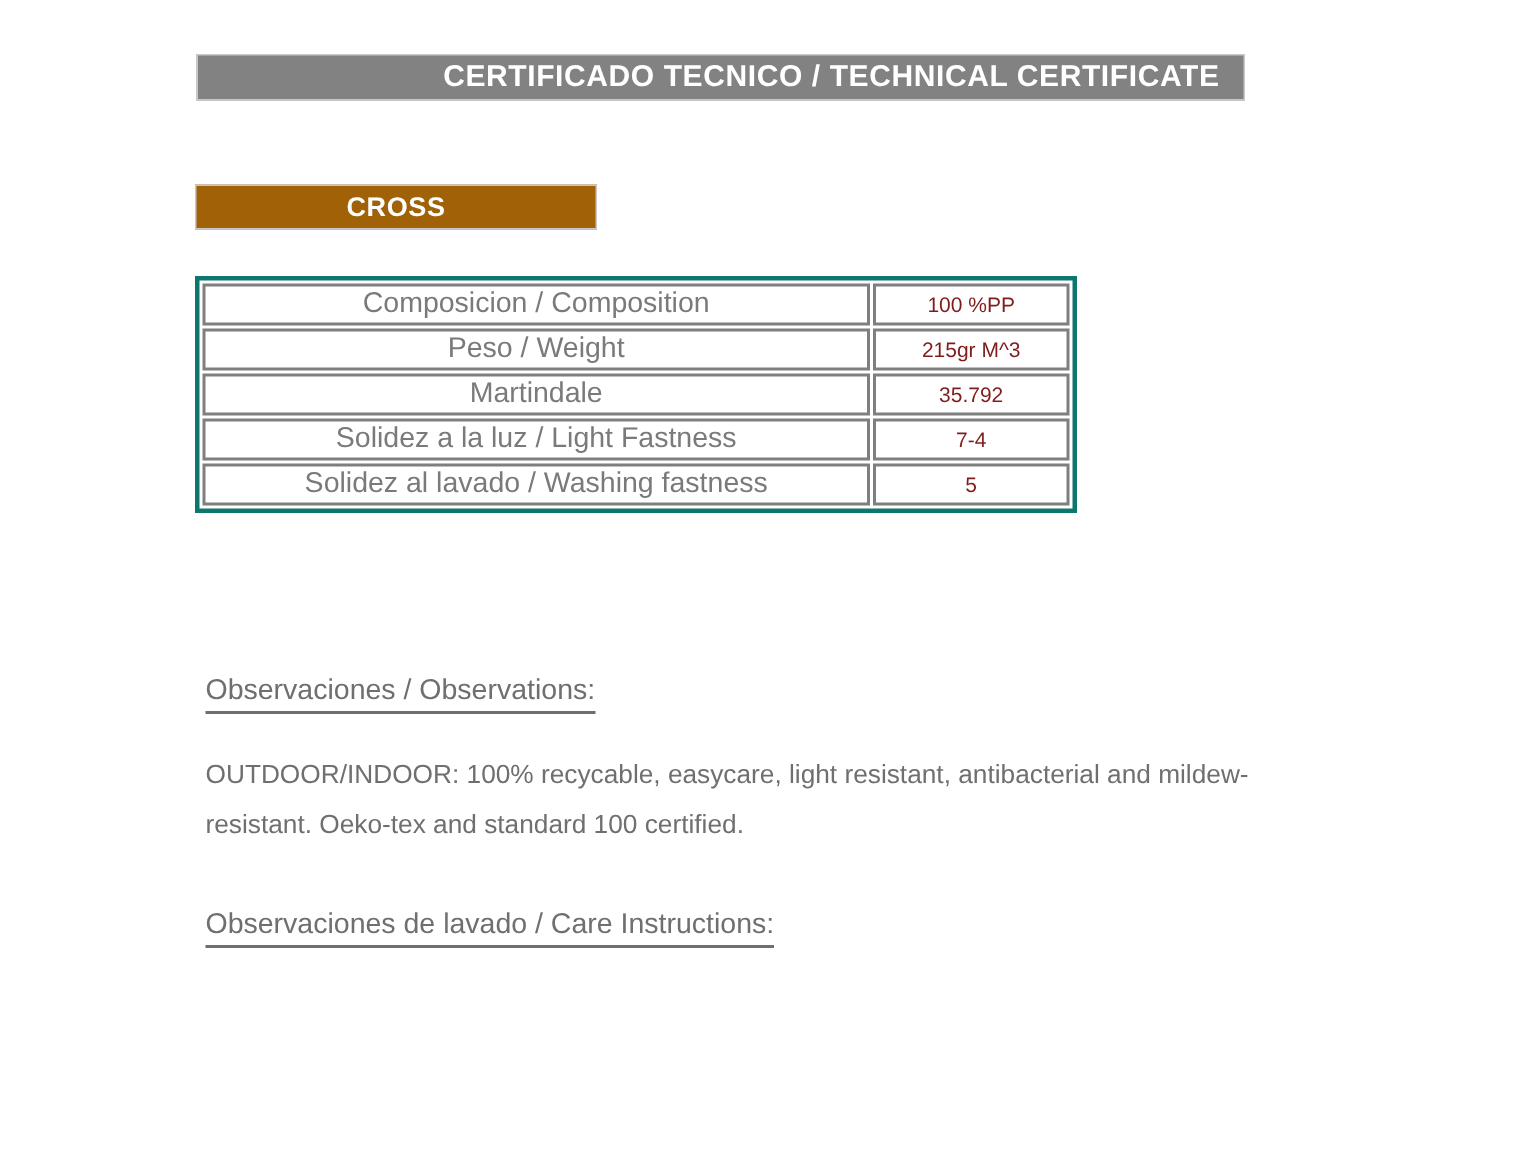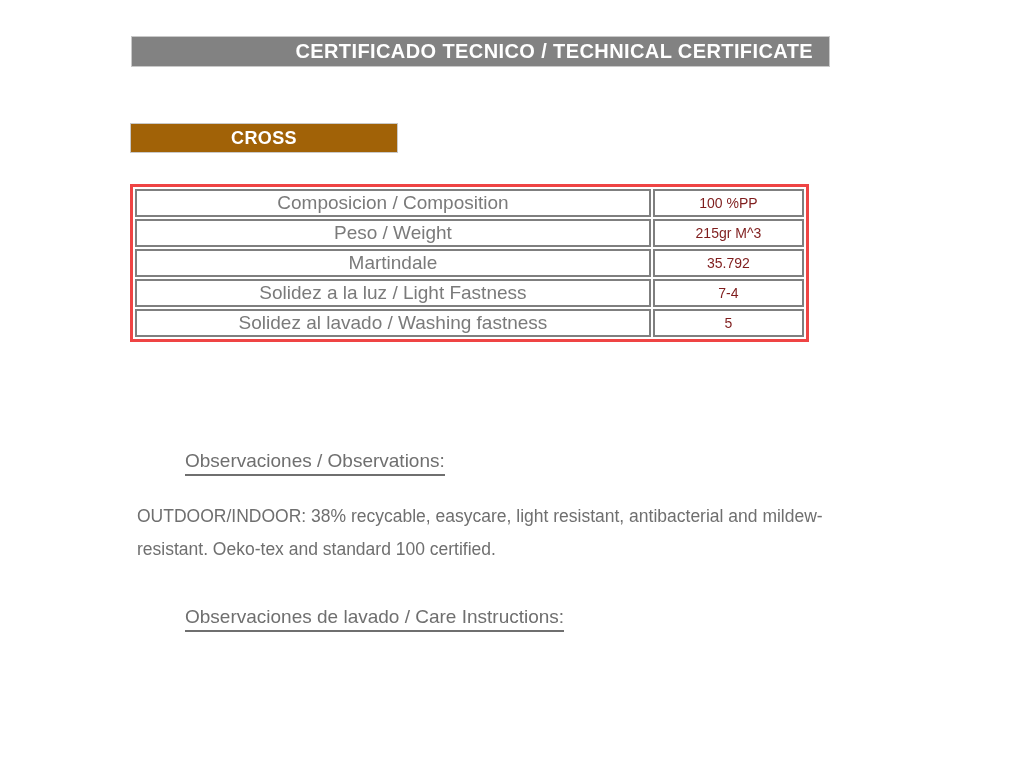--- a/index.html
+++ b/index.html
@@ -51,24 +51,24 @@
     color: #ffffff;
     font-size: 18px;
     font-weight: bold;
     letter-spacing: 0.4px;
   }
 
   
   .spec-table {
     position: absolute;
     left: 130px; top: 184px;
-    width: 679px;
+    width: 588px;
     border-collapse: separate;
     border-spacing: 2px;
-    border: 3px solid #ef4444;
+    border: 3px solid #0f766e;
     background: #ffffff;
     table-layout: fixed;
   }
   .spec-table td {
     border: 2px solid #7f7f7f;
     text-align: center;
     vertical-align: middle;
     height: 21px;
     padding: 1px 2px;
     background: #ffffff;
@@ -90,21 +90,20 @@
   .heading {
     position: absolute;
     left: 137px;
     font-size: 19px;
     color: #6f6f6f;
   }
   .heading .u {
     display: inline-block;
     border-bottom: 2px solid #6f6f6f;
     padding-bottom: 2px;
-    margin-left: 48px;
   }
   .obs-heading { top: 450px; }
   .care-heading { top: 606px; }
 
   .body-text {
     position: absolute;
     left: 137px; top: 500px;
     width: 745px;
     margin: 0;
     font-size: 17.5px;
@@ -175,20 +174,20 @@
         <td class="lbl">Solidez al lavado / Washing fastness</td>
         <td class="val">5</td>
       </tr>
     </tbody>
   </table>
 
   <div class="heading obs-heading">
     <span class="u">Observaciones / Observations:</span>
   </div>
 
-  <p class="body-text">OUTDOOR/INDOOR: 38% recycable, easycare, light resistant, antibacterial and mildew-resistant. Oeko-tex and standard 100 certified.</p>
+  <p class="body-text">OUTDOOR/INDOOR: 100% recycable, easycare, light resistant, antibacterial and mildew-resistant. Oeko-tex and standard 100 certified.</p>
 
   <div class="heading care-heading">
     <span class="u">Observaciones de lavado / Care Instructions:</span>
   </div>
 
 
 </div>
 
 </body></html>

